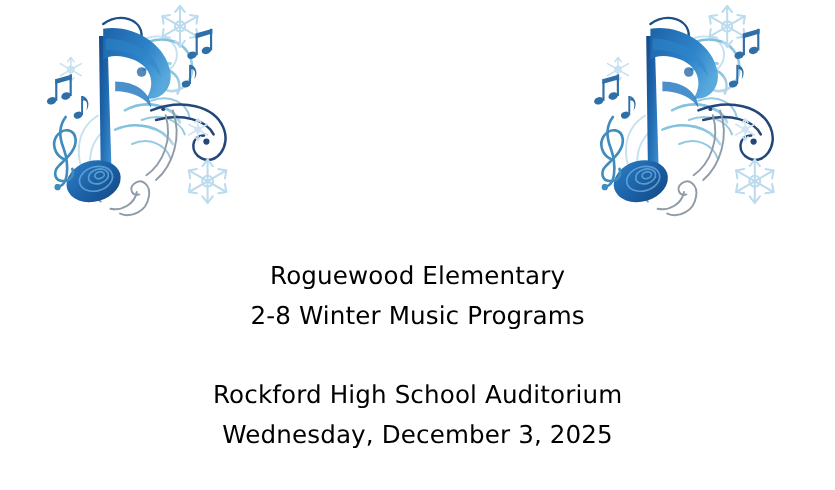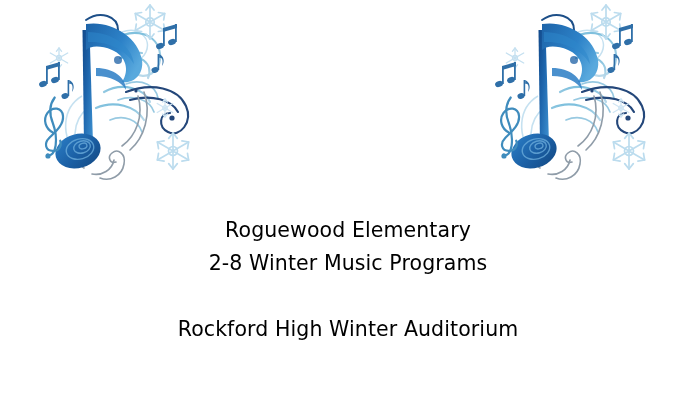--- a/index.html
+++ b/index.html
@@ -325,16 +325,17 @@
         <rect x="131.6" y="58" width="1.6" height="16"></rect>
         <path d="M133.2 58 C 138 60, 139 66, 136 70 C 137.5 64, 136 61, 133.2 62 Z"></path>
       </g>
     </svg>
   </div>
 
   <div class="text-block">
     <div class="line">Roguewood Elementary</div>
     <div class="line">2-8 Winter Music Programs</div>
     <div class="spacer-line"></div>
-    <div class="line">Rockford High Winter Auditorium</div>
+    <div class="line">Rockford High School Auditorium</div>
+    <div class="line">Wednesday, December 3, 2025</div>
   </div>
 
 </div>
 
 </body></html>

